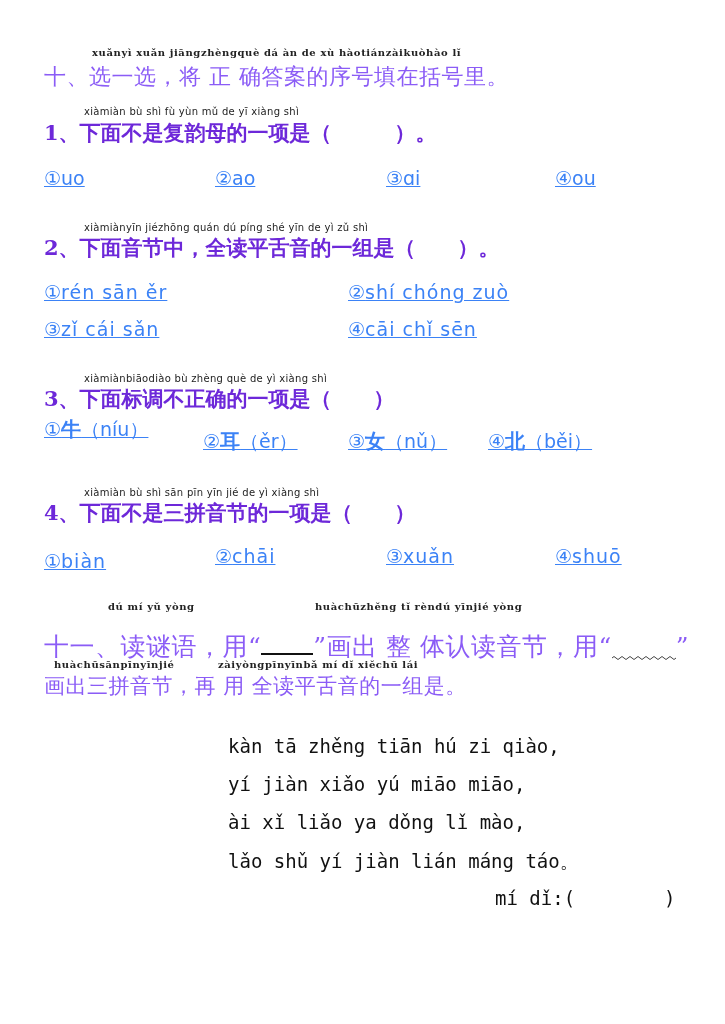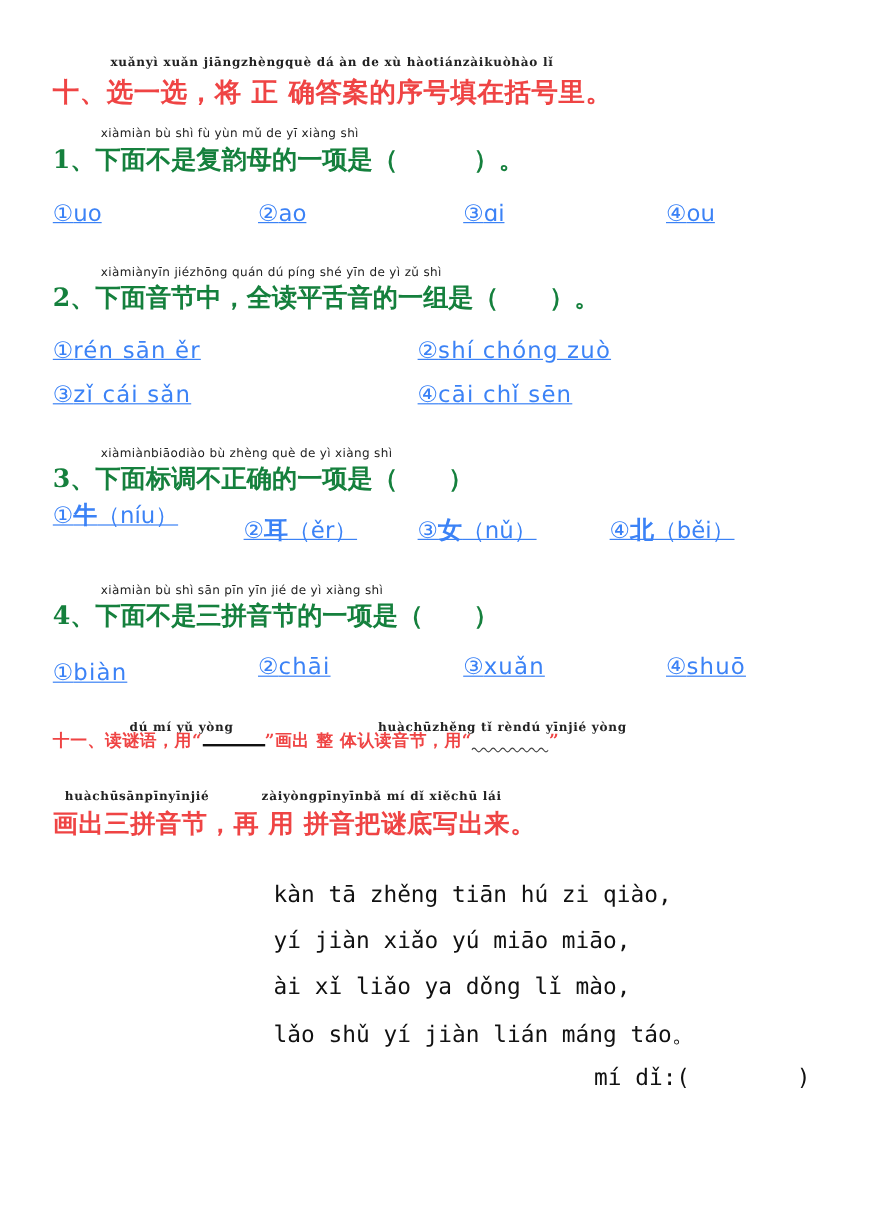--- a/index.html
+++ b/index.html
@@ -4,22 +4,22 @@
   <style>
     html, body { margin: 0; padding: 0; }
     body {
       width: 725px; height: 1024px; background: #ffffff; color: #111;
       position: relative; overflow: hidden;
       font-family: "DejaVu Sans", sans-serif;
     }
     .abs { position: absolute; white-space: nowrap; }
     .py { font-family: "DejaVu Sans", sans-serif; font-size: 10px; color: #222; letter-spacing: 0.3px; }
     .py-serif { font-family: "DejaVu Serif", serif; font-size: 10px; font-weight: bold; color: #222; letter-spacing: 0.6px; }
-    .head { font-family: "DejaVu Serif", serif; font-weight: bold; font-size: 22px; color: #ef4444; letter-spacing: 0.5px; }
-    .qhead { font-family: "DejaVu Serif", serif; font-weight: bold; font-size: 21px; color: #15803d; }
+    .head { font-family: "DejaVu Serif", serif; font-weight: normal; font-size: 22px; color: #8b5cf6; letter-spacing: 0.5px; }
+    .qhead { font-family: "DejaVu Serif", serif; font-weight: bold; font-size: 21px; color: #6d28d9; }
     .opt { font-family: "DejaVu Sans", sans-serif; font-size: 19px; color: #3b82f6; text-decoration: underline; }
     .opt .hz { font-family: "DejaVu Serif", serif; font-weight: bold; font-size: 20px; }
     .riddle { font-family: "DejaVu Sans Mono", monospace; font-size: 19px; color: #111; }
     .blank-solid { display: inline-block; width: 52px; border-bottom: 2px solid #111; height: 18px; vertical-align: baseline; }
     .blank-wavy {
       display: inline-block; width: 64px; height: 18px; vertical-align: baseline; position: relative;
     }
     .blank-wavy svg { position: absolute; left: 0; bottom: -6px; }
   </style>
 </head>
@@ -40,40 +40,40 @@
 <div class="abs opt" style="left:44px; top:281px;"><span>①</span><span style="letter-spacing:1px;">rén sān ěr</span></div>
 <div class="abs opt" style="left:348px; top:281px;"><span>②</span><span style="letter-spacing:1px;">shí chóng zuò</span></div>
 <div class="abs opt" style="left:44px; top:318px;"><span>③</span><span style="letter-spacing:1px;">zǐ cái sǎn</span></div>
 <div class="abs opt" style="left:348px; top:318px;"><span>④</span><span style="letter-spacing:1px;">cāi chǐ sēn</span></div>
 
 <div class="abs py" style="left:84px; top:373px;">xiàmiànbiāodiào bù zhèng què  de   yì  xiàng shì</div>
 <div class="abs qhead" style="left:44px; top:385px;">3、下面标调不正确的一项是（　　）</div>
 <div class="abs opt" style="left:44px; top:416px;"><span>①</span><span class="hz">牛</span><span>（níu）</span></div>
 <div class="abs opt" style="left:203px; top:428px;"><span>②</span><span class="hz">耳</span><span>（ěr）</span></div>
 <div class="abs opt" style="left:348px; top:428px;"><span>③</span><span class="hz">女</span><span>（nǔ）</span></div>
-<div class="abs opt" style="left:508px; top:428px;text-align:right;"><span>④</span><span class="hz">北</span><span>（běi）</span></div>
+<div class="abs opt" style="left:488px; top:428px;text-align:right;"><span>④</span><span class="hz">北</span><span>（běi）</span></div>
 
 <div class="abs py" style="left:84px; top:487px;">xiàmiàn bù  shì  sān pīn yīn  jié  de   yì  xiàng shì</div>
 <div class="abs qhead" style="left:44px; top:499px;">4、下面不是三拼音节的一项是（　　）</div>
 <div class="abs opt" style="left:44px; top:550px;"><span>①</span><span style="letter-spacing:1px;">biàn</span></div>
 <div class="abs opt" style="left:215px; top:545px;"><span>②</span><span style="letter-spacing:1px;">chāi</span></div>
 <div class="abs opt" style="left:386px; top:545px;"><span>③</span><span style="letter-spacing:1px;">xuǎn</span></div>
 <div class="abs opt" style="left:555px; top:545px;"><span>④</span><span style="letter-spacing:1px;">shuō</span></div>
 
 <div class="abs py-serif" style="left:108px; top:601px;">dú mí yǔ  yòng</div>
 <div class="abs py-serif" style="left:315px; top:601px;">huàchūzhěng tǐ rèndú yīnjié   yòng</div>
-<div class="abs head" style="left:44px; top:602px; font-size:14px;">
+<div class="abs head" style="left:44px; top:630px; font-size:25px;">
   <span>十一、读谜语，用“</span><span class="blank-solid"></span><span>”画出 整 体认读音节，用“</span><span class="blank-wavy"><svg width="64" height="6" viewBox="0 0 64 6">
         <path d="M0 3 Q2 0 4 3 T8 3 T12 3 T16 3 T20 3 T24 3 T28 3 T32 3 T36 3 T40 3 T44 3 T48 3 T52 3 T56 3 T60 3 T64 3" fill="none" stroke="#444" stroke-width="1"></path>
       </svg></span><span>”</span>
 </div>
 
 <div class="abs py-serif" style="left:54px; top:659px;">huàchūsānpīnyīnjié</div>
 <div class="abs py-serif" style="left:218px; top:659px;">zàiyòngpīnyīnbǎ mí dǐ xiěchū lái</div>
-<div class="abs head" style="left:44px; top:672px; font-size:21px;">画出三拼音节，再 用 拼音把谜底写出来。</div>
+<div class="abs head" style="left:44px; top:672px; font-size:21px;">画出三拼音节，再 用 全读平舌音的一组是。</div>
 
 <div class="abs riddle" style="left:228px; top:735px;">kàn tā zhěng tiān hú zi qiào,</div>
 <div class="abs riddle" style="left:228px; top:773px;">yí jiàn xiǎo yú miāo miāo,</div>
 <div class="abs riddle" style="left:228px; top:811px;">ài xǐ liǎo ya dǒng lǐ mào,</div>
 <div class="abs riddle" style="left:228px; top:849px;">lǎo shǔ yí jiàn lián máng táo。</div>
 
 <div class="abs riddle" style="left:495px; top:887px;">mí dǐ:(</div>
 <div class="abs" style="left:580px; top:884px; width:80px; height:26px;"></div>
 <div class="abs riddle" style="left:664px; top:887px;">)</div>
 

